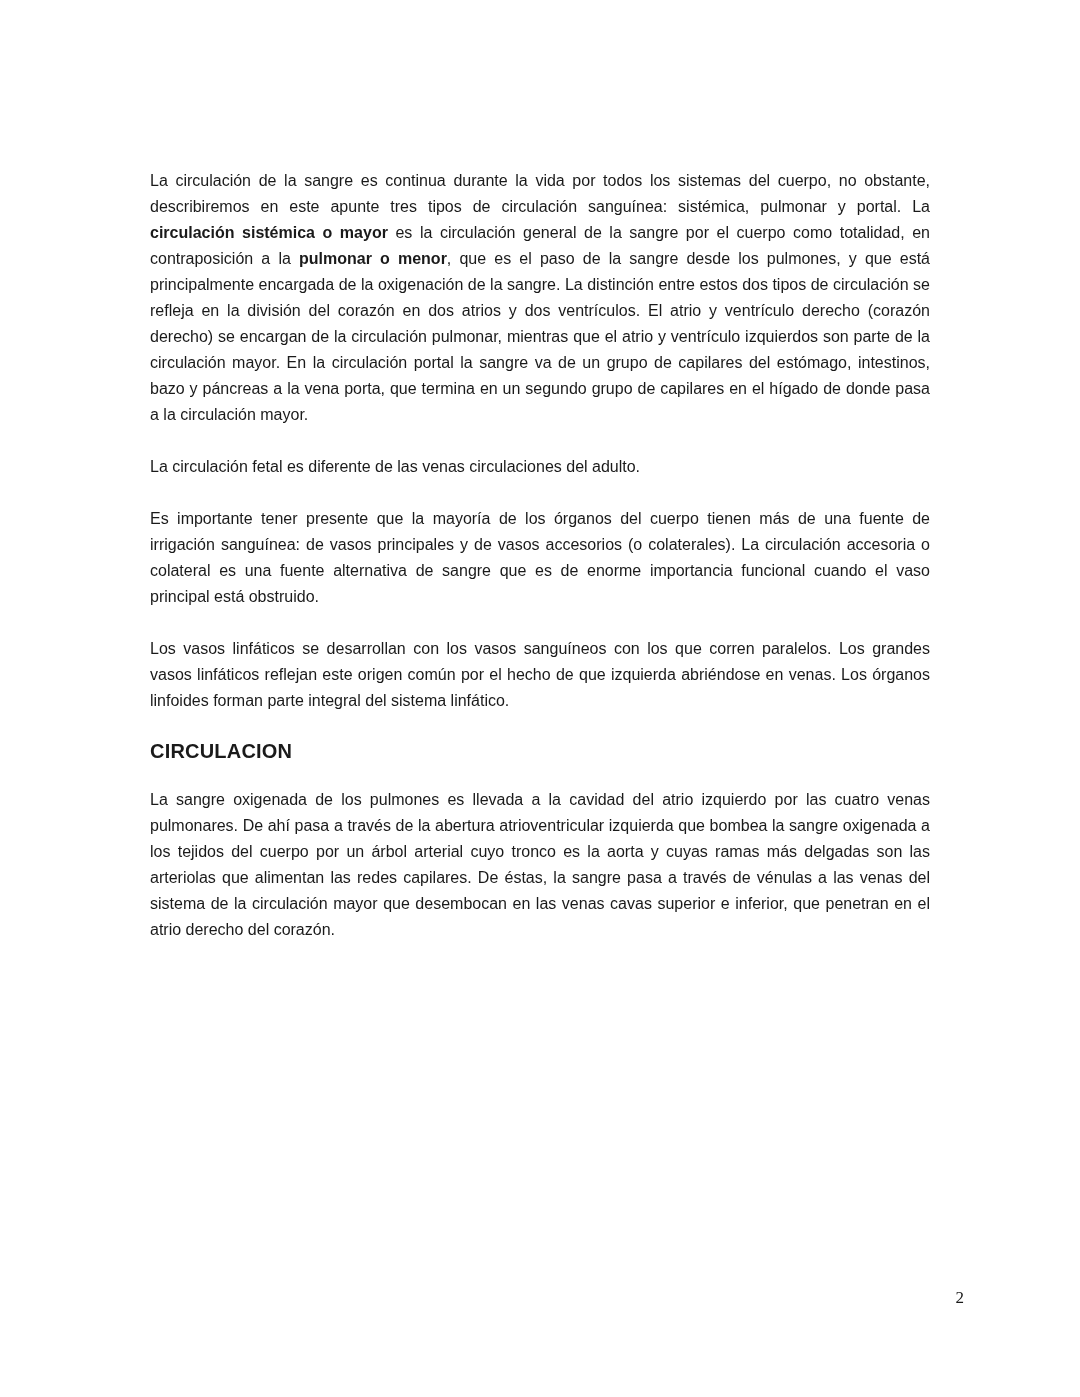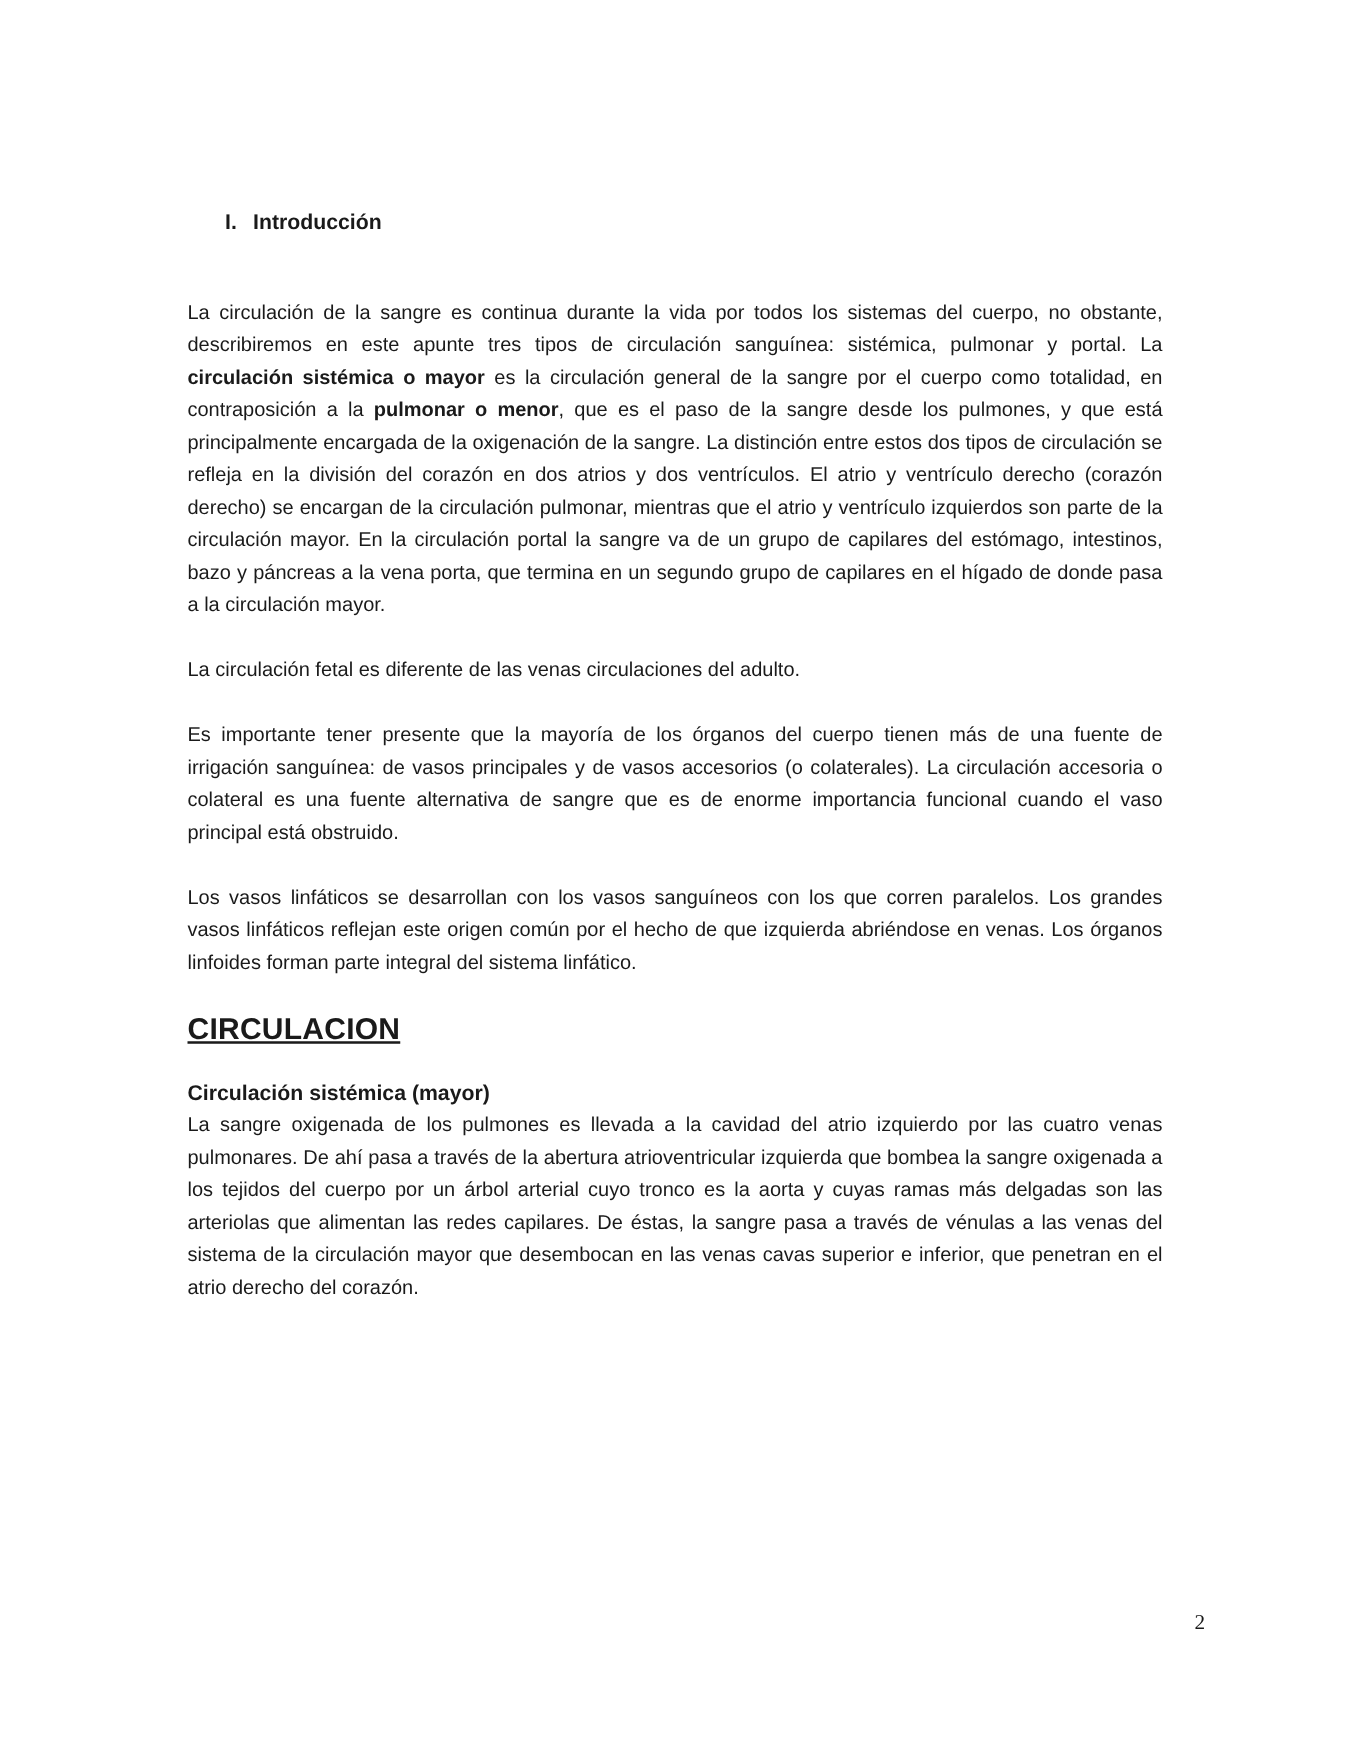--- a/index.html
+++ b/index.html
@@ -28,60 +28,55 @@
     display: inline-block;
     margin-right: 13px;
   }
   p.body-par {
     font-size: 16px;
     line-height: 26px;
     text-align: justify;
     margin-bottom: 26px;
   }
   .section-title {
-    font-size: 24px;
+    font-size: 20px;
     font-weight: bold;
     margin-top: 6px;
     margin-bottom: 24px;
     letter-spacing: 0.2px;
-    text-decoration: underline;
   }
   .subsection-title {
     font-size: 17px;
     line-height: 26px;
     font-weight: bold;
   }
   .page-number {
     position: absolute;
     top: 1288px;
     right: 116px;
     font-family: "Liberation Serif", serif;
     font-size: 17px;
     color: #1a1a1a;
   }
 </style>
 </head>
 <body>
 
 <div class="page">
 
-  <h2 class="intro-heading">
-    <span class="numeral">I.</span><span>Introducción</span>
-  </h2>
 
   <p class="body-par"><span>La circulación de la sangre es continua durante la vida por todos los sistemas del cuerpo, no obstante, describiremos en este apunte tres tipos de circulación sanguínea: sistémica, pulmonar y portal. La </span><span style="font-weight: bold;">circulación sistémica o mayor</span><span> es la circulación general de la sangre por el cuerpo como totalidad, en contraposición a la </span><span style="font-weight: bold;">pulmonar o menor</span><span>, que es el paso de la sangre desde los pulmones, y que está principalmente encargada de la oxigenación de la sangre. La distinción entre estos dos tipos de circulación se refleja en la división del corazón en dos atrios y dos ventrículos. El atrio y ventrículo derecho (corazón derecho) se encargan de la circulación pulmonar, mientras que el atrio y ventrículo izquierdos son parte de la circulación mayor. En la circulación portal la sangre va de un grupo de capilares del estómago, intestinos, bazo y páncreas a la vena porta, que termina en un segundo grupo de capilares en el hígado de donde pasa a la circulación mayor.</span></p>
 
   <p class="body-par">La circulación fetal es diferente de las venas circulaciones del adulto.</p>
 
   <p class="body-par">Es importante tener presente que la mayoría de los órganos del cuerpo tienen más de una fuente de irrigación sanguínea: de vasos principales y de vasos accesorios (o colaterales). La circulación accesoria o colateral es una fuente alternativa de sangre que es de enorme importancia funcional cuando el vaso principal está obstruido.</p>
 
   <p class="body-par">Los vasos linfáticos se desarrollan con los vasos sanguíneos con los que corren paralelos. Los grandes vasos linfáticos reflejan este origen común por el hecho de que izquierda abriéndose en venas. Los órganos linfoides forman parte integral del sistema linfático.</p>
 
   <h1 class="section-title">CIRCULACION</h1>
 
-  <div class="subsection-title">Circulación sistémica (mayor)</div>
 
 
   <p class="body-par">La sangre oxigenada de los pulmones es llevada a la cavidad del atrio izquierdo por las cuatro venas pulmonares. De ahí pasa a través de la abertura atrioventricular izquierda que bombea la sangre oxigenada a los tejidos del cuerpo por un árbol arterial cuyo tronco es la aorta y cuyas ramas más delgadas son las arteriolas que alimentan las redes capilares. De éstas, la sangre pasa a través de vénulas a las venas del sistema de la circulación mayor que desembocan en las venas cavas superior e inferior, que penetran en el atrio derecho del corazón.</p>
 
   <div class="page-number">2</div>
 
 </div>
 
 </body></html>

